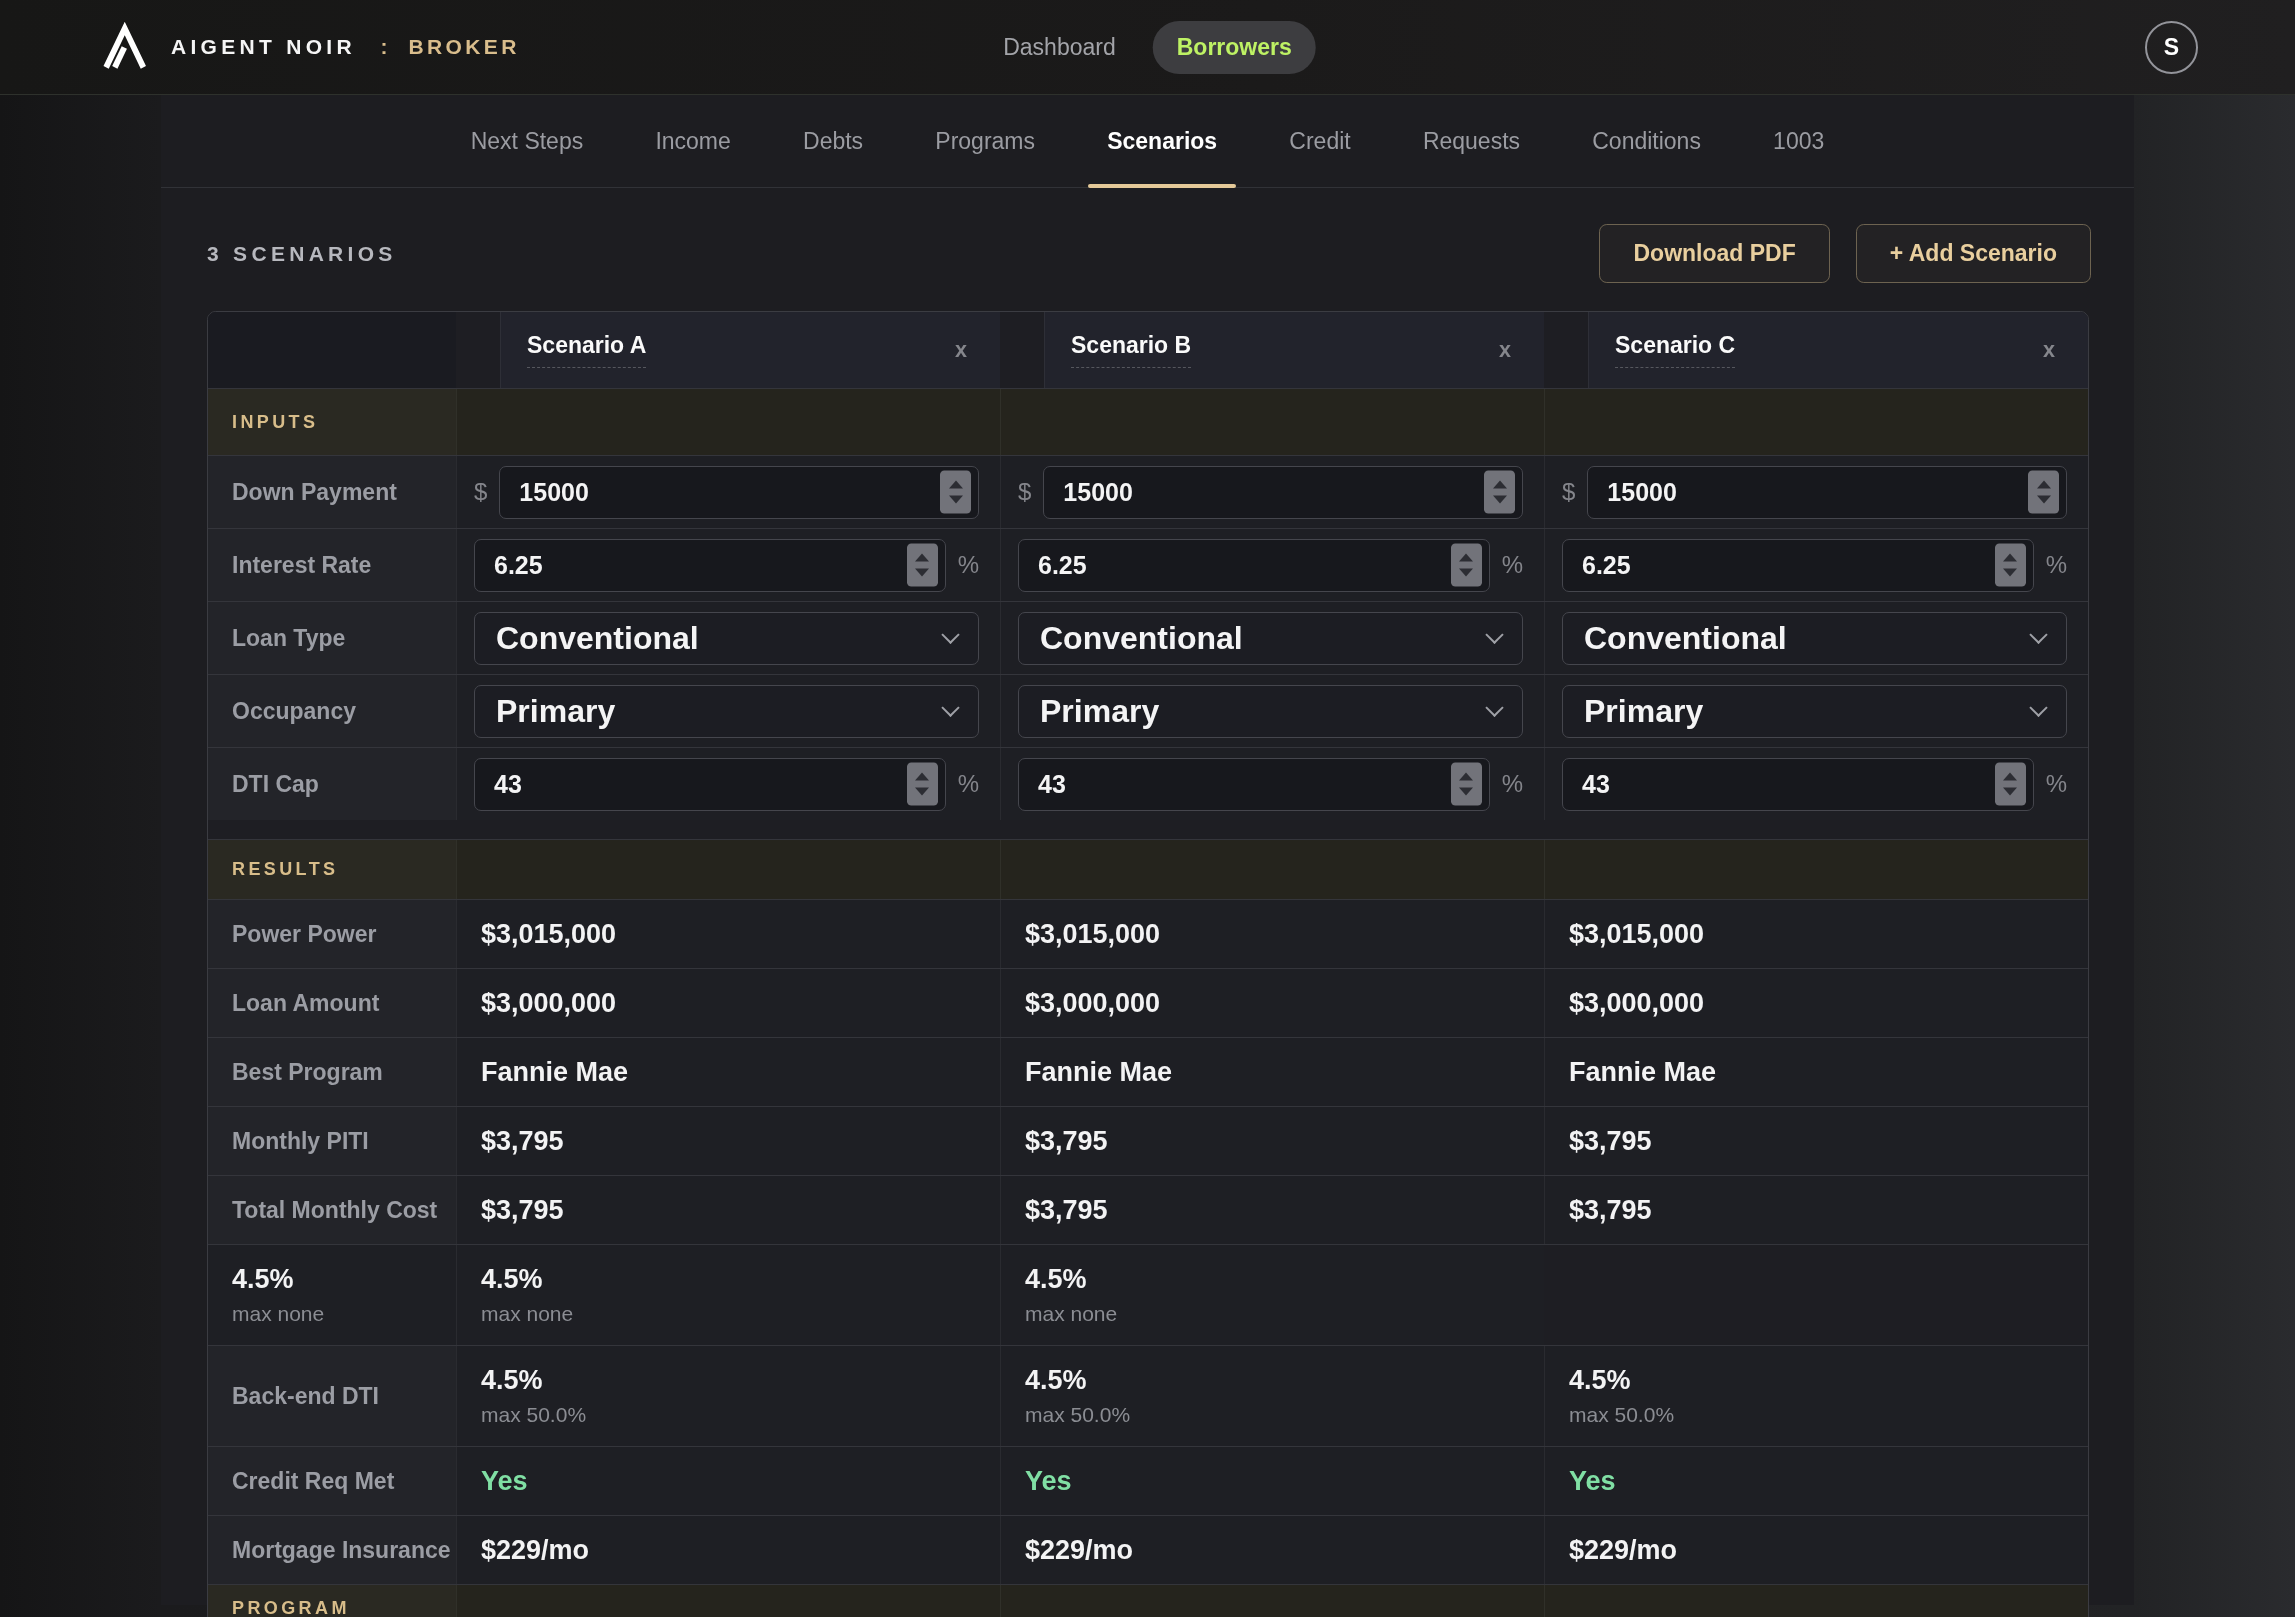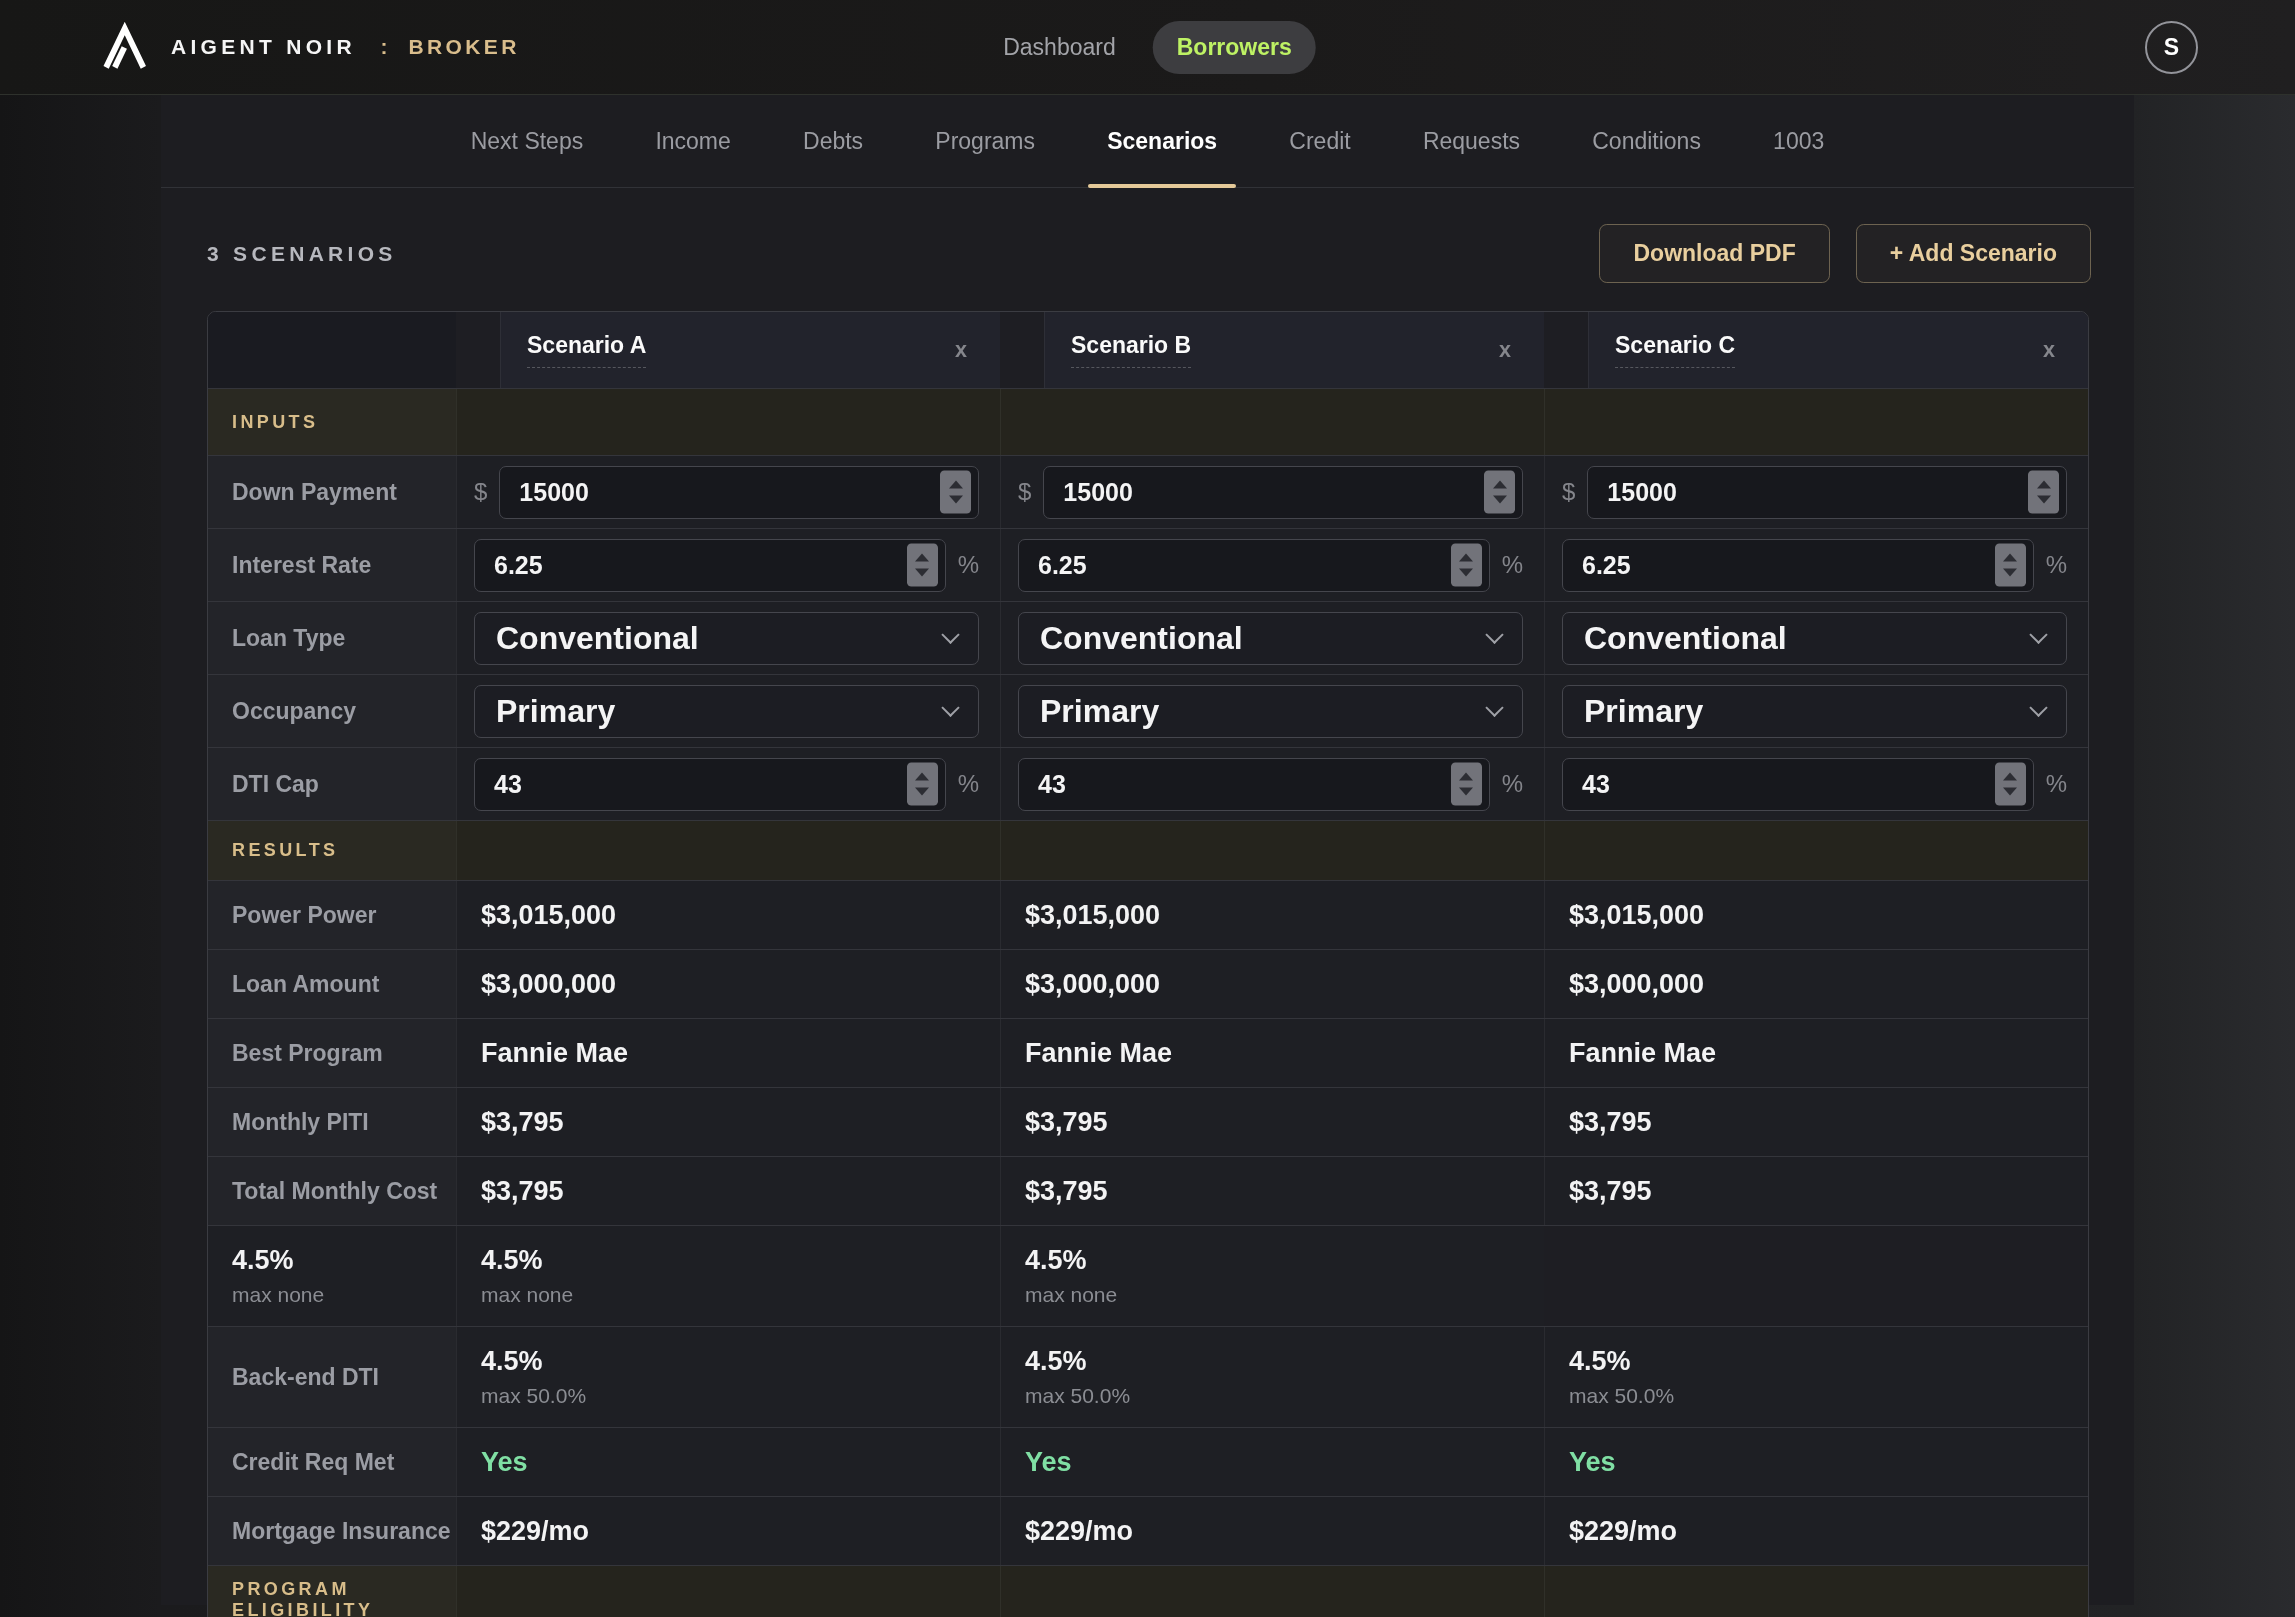--- a/index.html
+++ b/index.html
@@ -80,21 +80,21 @@
     border-bottom:1.7px dashed #56575e; padding-bottom:7.8px; cursor:pointer; }
   .scn-close { font-size:21.6px; font-weight:600; color:#85868c; cursor:pointer; padding:3.4px 7px; }
 
   
   .row-section { display:grid; grid-template-columns:248px 1fr 1fr 1fr; border-top:0.9px solid #34353b; }
   .row-section .cell { display:flex; align-items:center; }
   .sec-label-cell { background:#2a2922; padding-left:24px; }
   .sec-fill { background:#252419; background:#25241d; }
   .section-label { font-size:18px; font-weight:700; letter-spacing:3.4px; color:#d8bd8a; }
   .row-sec-inputs { height:67px; }
-  .row-sec-results { height:60px; }
+  .row-sec-results { height:60px;margin-top:19px; }
   .row-sec-program { height:69px; }
 
   
   .label-cell { background:#232429; display:flex; align-items:center; padding-left:24px;
     font-size:23px; font-weight:600; color:#9b9da4; }
   .value-cell { background:#1e1f24; }
 
   .row-input { height:73px; }
   .input-cell { display:flex; align-items:center; padding:0 21px 0 17px; gap:12px; }
   .affix { font-size:24px; color:#84858b; flex:none; }

